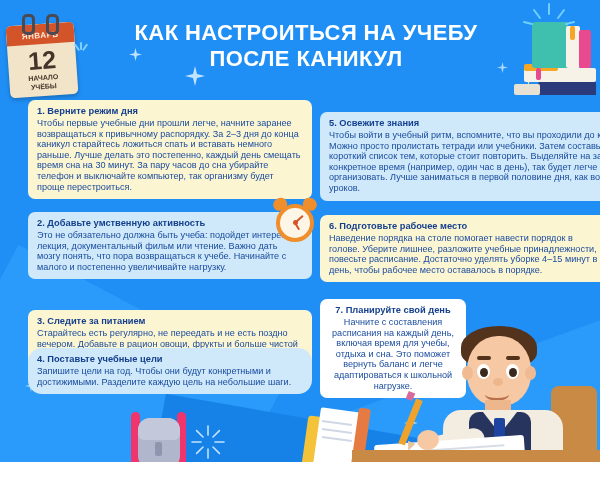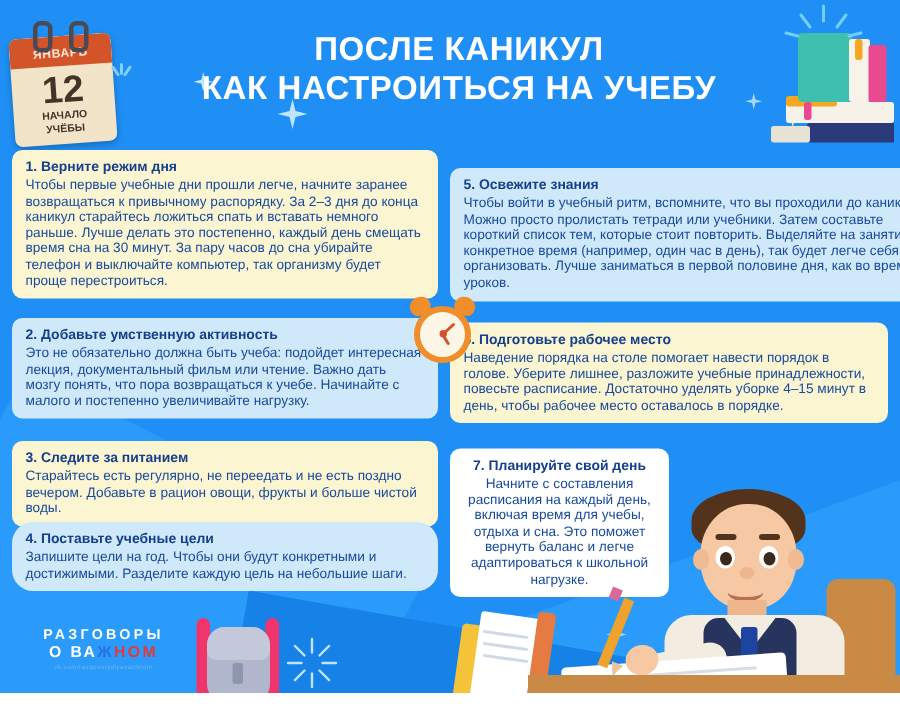--- a/index.html
+++ b/index.html
@@ -147,20 +147,21 @@
   .books-top { position: absolute; right: 4px; top: 0; width: 112px; height: 104px; }
   .bk { position: absolute; border-radius: 2px; }
 
   
   .card {
     position: absolute;
     border-radius: 7px;
     box-sizing: border-box;
     padding: 6px 9px 7px 9px;
     color: #16418c;
+    margin-left: 20px;
   }
   .card.cream { background: #fcf5d2; }
   .card.blue  { background: #cfe9fb; }
   .card.white { background: #ffffff; }
   .card h3 {
     margin: 0 0 1px 0;
     font-size: 9.3px;
     line-height: 11px;
     font-weight: bold;
     color: #143f8c;
@@ -168,21 +169,21 @@
   .card p {
     margin: 0;
     font-size: 9.1px;
     line-height: 10.6px;
     color: #184a9c;
   }
 
   
   #card1 { left: 8px;  top: 100px; width: 284px; }
   #card2 { left: 8px;  top: 212px; width: 284px; }
-  #card3 { left: 8px;  top: 294px; width: 284px; }
+  #card3 { left: 8px;  top: 310px; width: 284px; }
   #card4 { left: 8px;  top: 348px; width: 284px; border-radius: 14px; }
   #card5 { left: 300px; top: 112px; width: 336px; }
   #card6 { left: 300px; top: 215px; width: 292px; }
   #card7 { left: 300px; top: 299px; width: 146px; text-align: center; }
 
   
   .clock { position: absolute; left: 272px; top: 196px; width: 46px; height: 48px; }
   .clock-face {
     position: absolute; left: 4px; top: 8px;
     width: 38px; height: 38px;
@@ -376,22 +377,22 @@
         <line x1="27" y1="2" x2="27" y2="12"></line>
         <line x1="12" y1="8" x2="18" y2="16"></line>
         <line x1="42" y1="8" x2="36" y2="16"></line>
         <line x1="2" y1="20" x2="10" y2="22"></line>
         <line x1="52" y1="20" x2="44" y2="22"></line>
       </g>
     </svg>
   </div>
 
   <div class="title">
+    <div>КАК НАСТРОИТЬСЯ НА УЧЕБУ</div>
     <div>ПОСЛЕ КАНИКУЛ</div>
-    <div>КАК НАСТРОИТЬСЯ НА УЧЕБУ</div>
   </div>
 
   <div class="card cream" id="card1">
     <h3>1. Верните режим дня</h3>
     <p>Чтобы первые учебные дни прошли легче, начните заранее возвращаться к привычному распорядку. За 2–3 дня до конца каникул старайтесь ложиться спать и вставать немного раньше. Лучше делать это постепенно, каждый день смещать время сна на 30 минут. За пару часов до сна убирайте телефон и выключайте компьютер, так организму будет проще перестроиться.</p>
   </div>
 
   <div class="card blue" id="card2">
     <h3>2. Добавьте умственную активность</h3>
     <p>Это не обязательно должна быть учеба: подойдет интересная лекция, документальный фильм или чтение. Важно дать мозгу понять, что пора возвращаться к учебе. Начинайте с малого и постепенно увеличивайте нагрузку.</p>
@@ -476,20 +477,15 @@
       <div class="nb-line" style="top:22px;"></div>
     </div>
     <div class="pencil-eraser"></div>
     <div class="pencil"></div>
     <div class="pencil-tip"></div>
     <div class="boy-hand"></div>
   </div>
 
   <div style="position:absolute;left:352px;top:450px;width:250px;height:16px;background:#c98a46;"></div>
 
-  <div class="logo">
-    <div class="logo-l1">РАЗГОВОРЫ</div>
-    <div class="logo-l2"><span class="logo-o">О </span><span class="logo-va">ВА</span><span class="logo-zh">Ж</span><span class="logo-nom">НОМ</span></div>
-    <div class="logo-url">vk.com/razgovorydlyavazhnom</div>
-  </div>
 
   <div class="bottom-white"></div>
 </div>
 
 </body></html>

